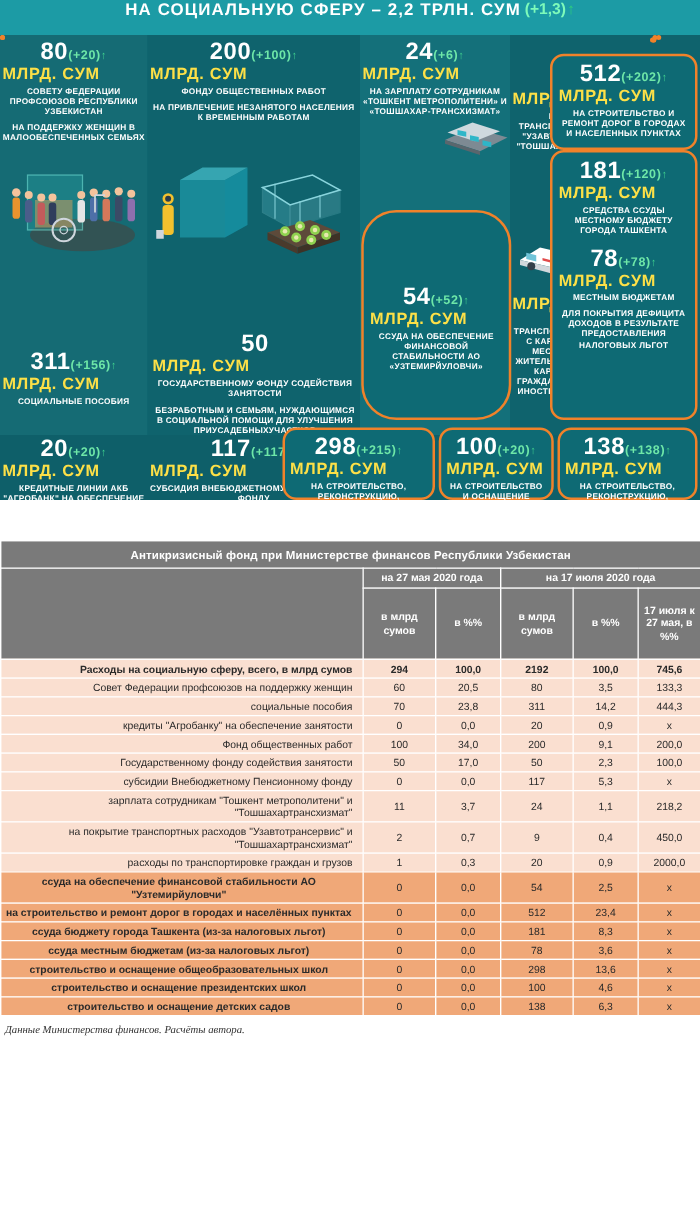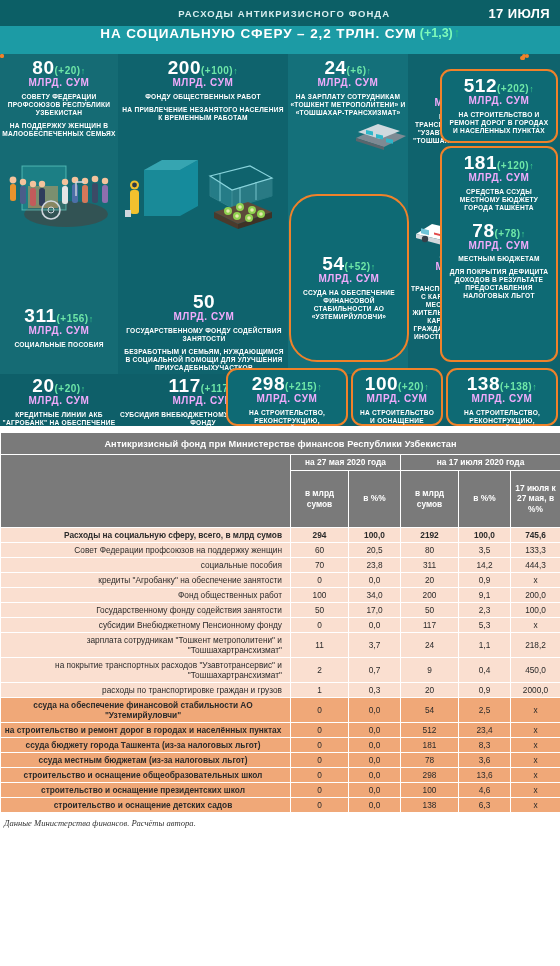--- a/index.html
+++ b/index.html
@@ -52,21 +52,21 @@
   .c-d{background:#0e5f69;}
 
   .num{
     color:#ffffff;font-weight:bold;text-align:center;
     line-height:1.0;letter-spacing:.5px;
   }
   .num .big{font-size:19px;}
   .num .dlt{color:#6ee7a8;font-size:10px;font-weight:bold;}
   .num .arr{color:#3fcf8e;font-size:9px;}
   .unit{
-    color:#f0abfc;font-weight:bold;font-size:10px;text-align:center;
+    color:#fde047;font-weight:bold;font-size:13px;
     letter-spacing:.6px;margin-top:1px;line-height:1.05;
   }
   .desc{
     color:#ffffff;font-weight:bold;font-size:6.6px;text-align:center;
     letter-spacing:.25px;line-height:1.22;margin-top:4px;
     text-transform:uppercase;
   }
   .desc2{
     color:#ffffff;font-weight:bold;font-size:6.6px;text-align:center;
     letter-spacing:.25px;line-height:1.22;margin-top:5px;
@@ -109,25 +109,20 @@
   .footer-note{
     font-size:8.6px;font-style:italic;color:#333;
     padding:5px 4px 0 4px;font-family:"Liberation Serif", serif;
   }
 </style>
 </head>
 <body>
 
 <div class="page">
 
-  <div class="topbar">
-    <div style="width:70px"></div>
-    <div class="t-title">РАСХОДЫ АНТИКРИЗИСНОГО ФОНДА</div>
-    <div class="t-date">17 ИЮЛЯ</div>
-  </div>
 
   <div class="subbar">
     <span class="s-main">НА СОЦИАЛЬНУЮ СФЕРУ – 2,2 ТРЛН. СУМ</span>
     <span class="s-delta">(+1,3)</span>
     <span class="s-arrow">↑</span>
   </div>
 
   <div class="grid">
 
     <div class="band c-a" style="left:0;top:0;width:118px;height:320px;"></div>

